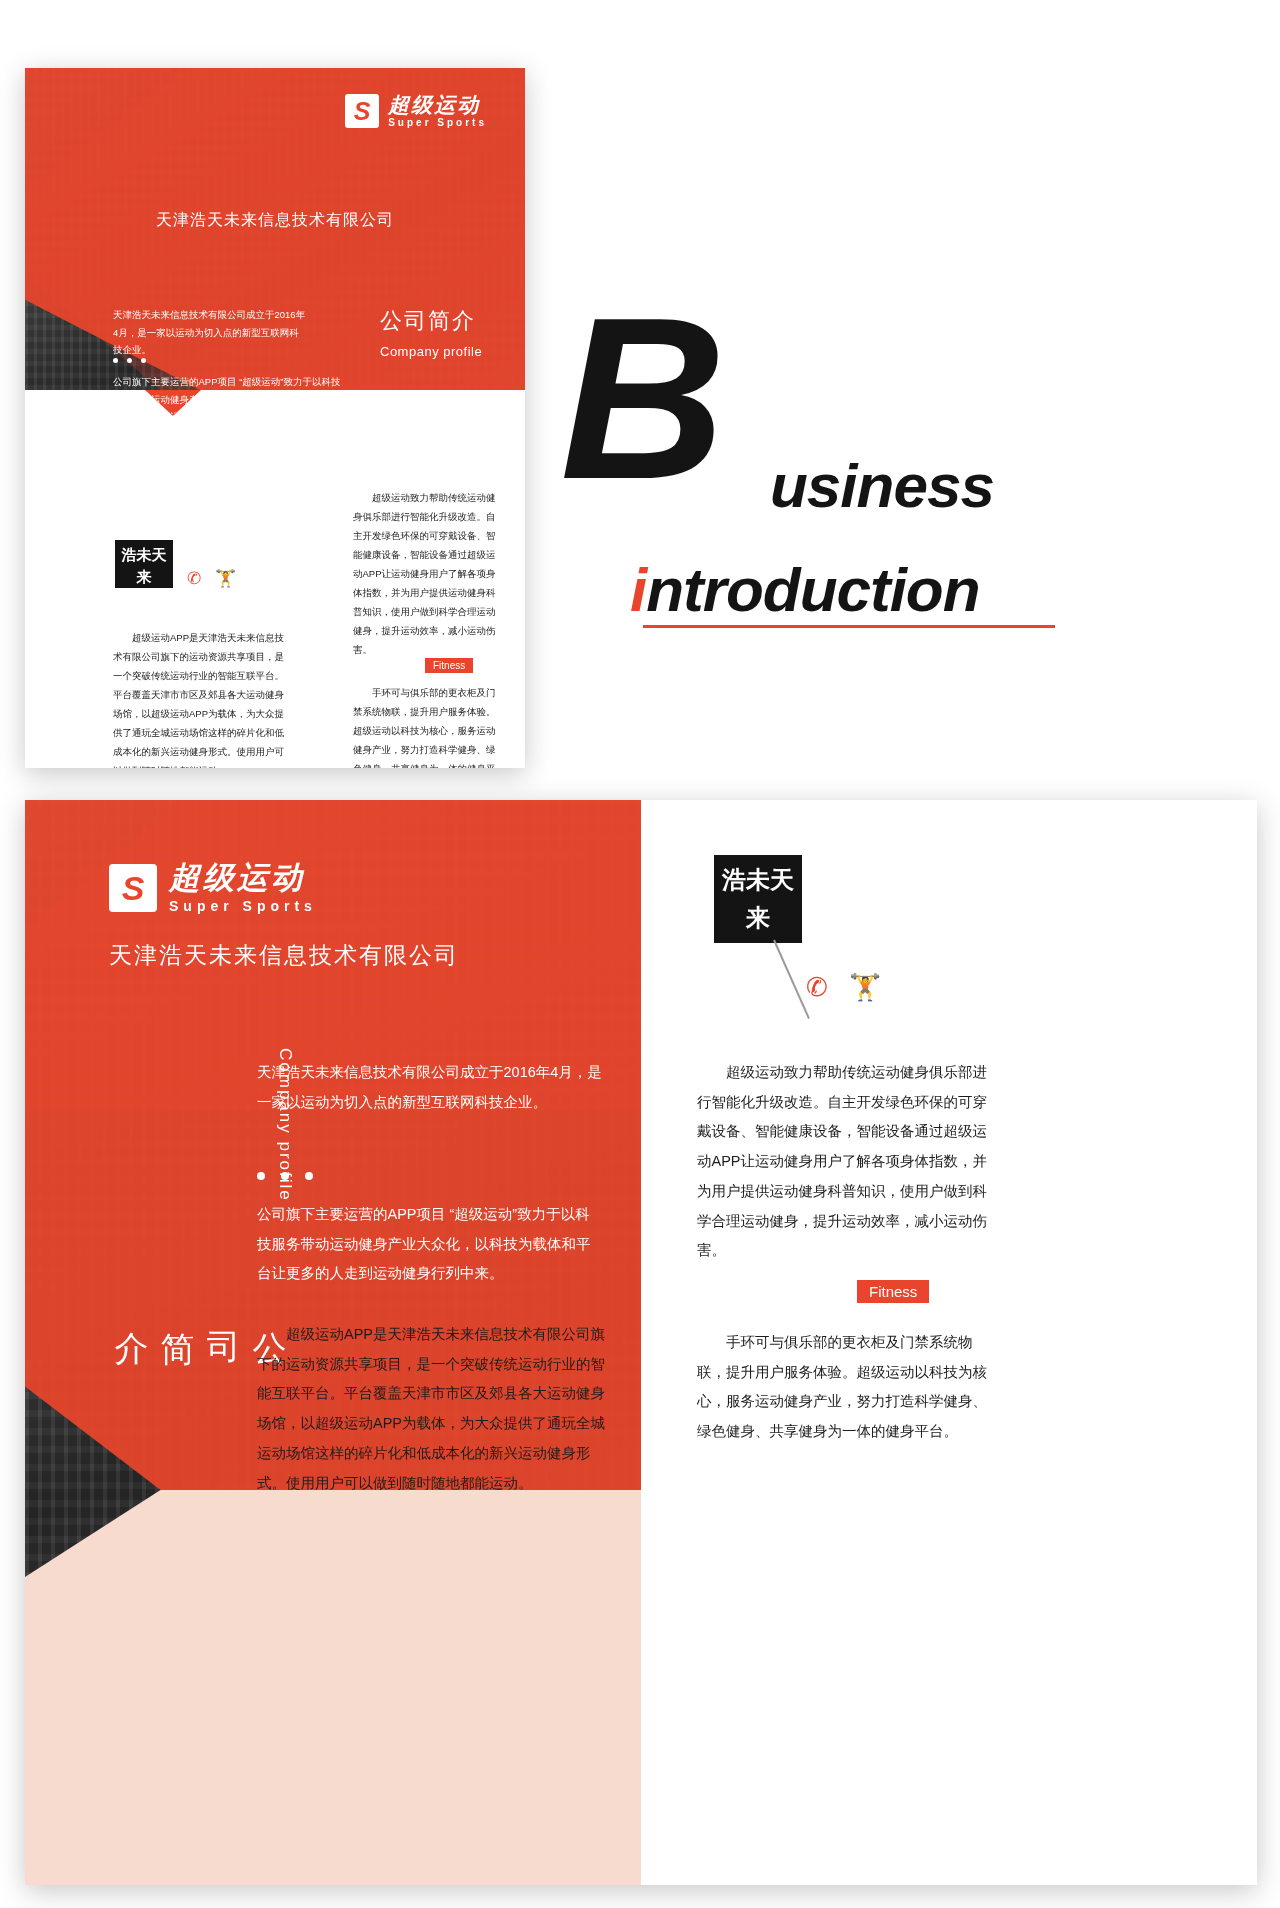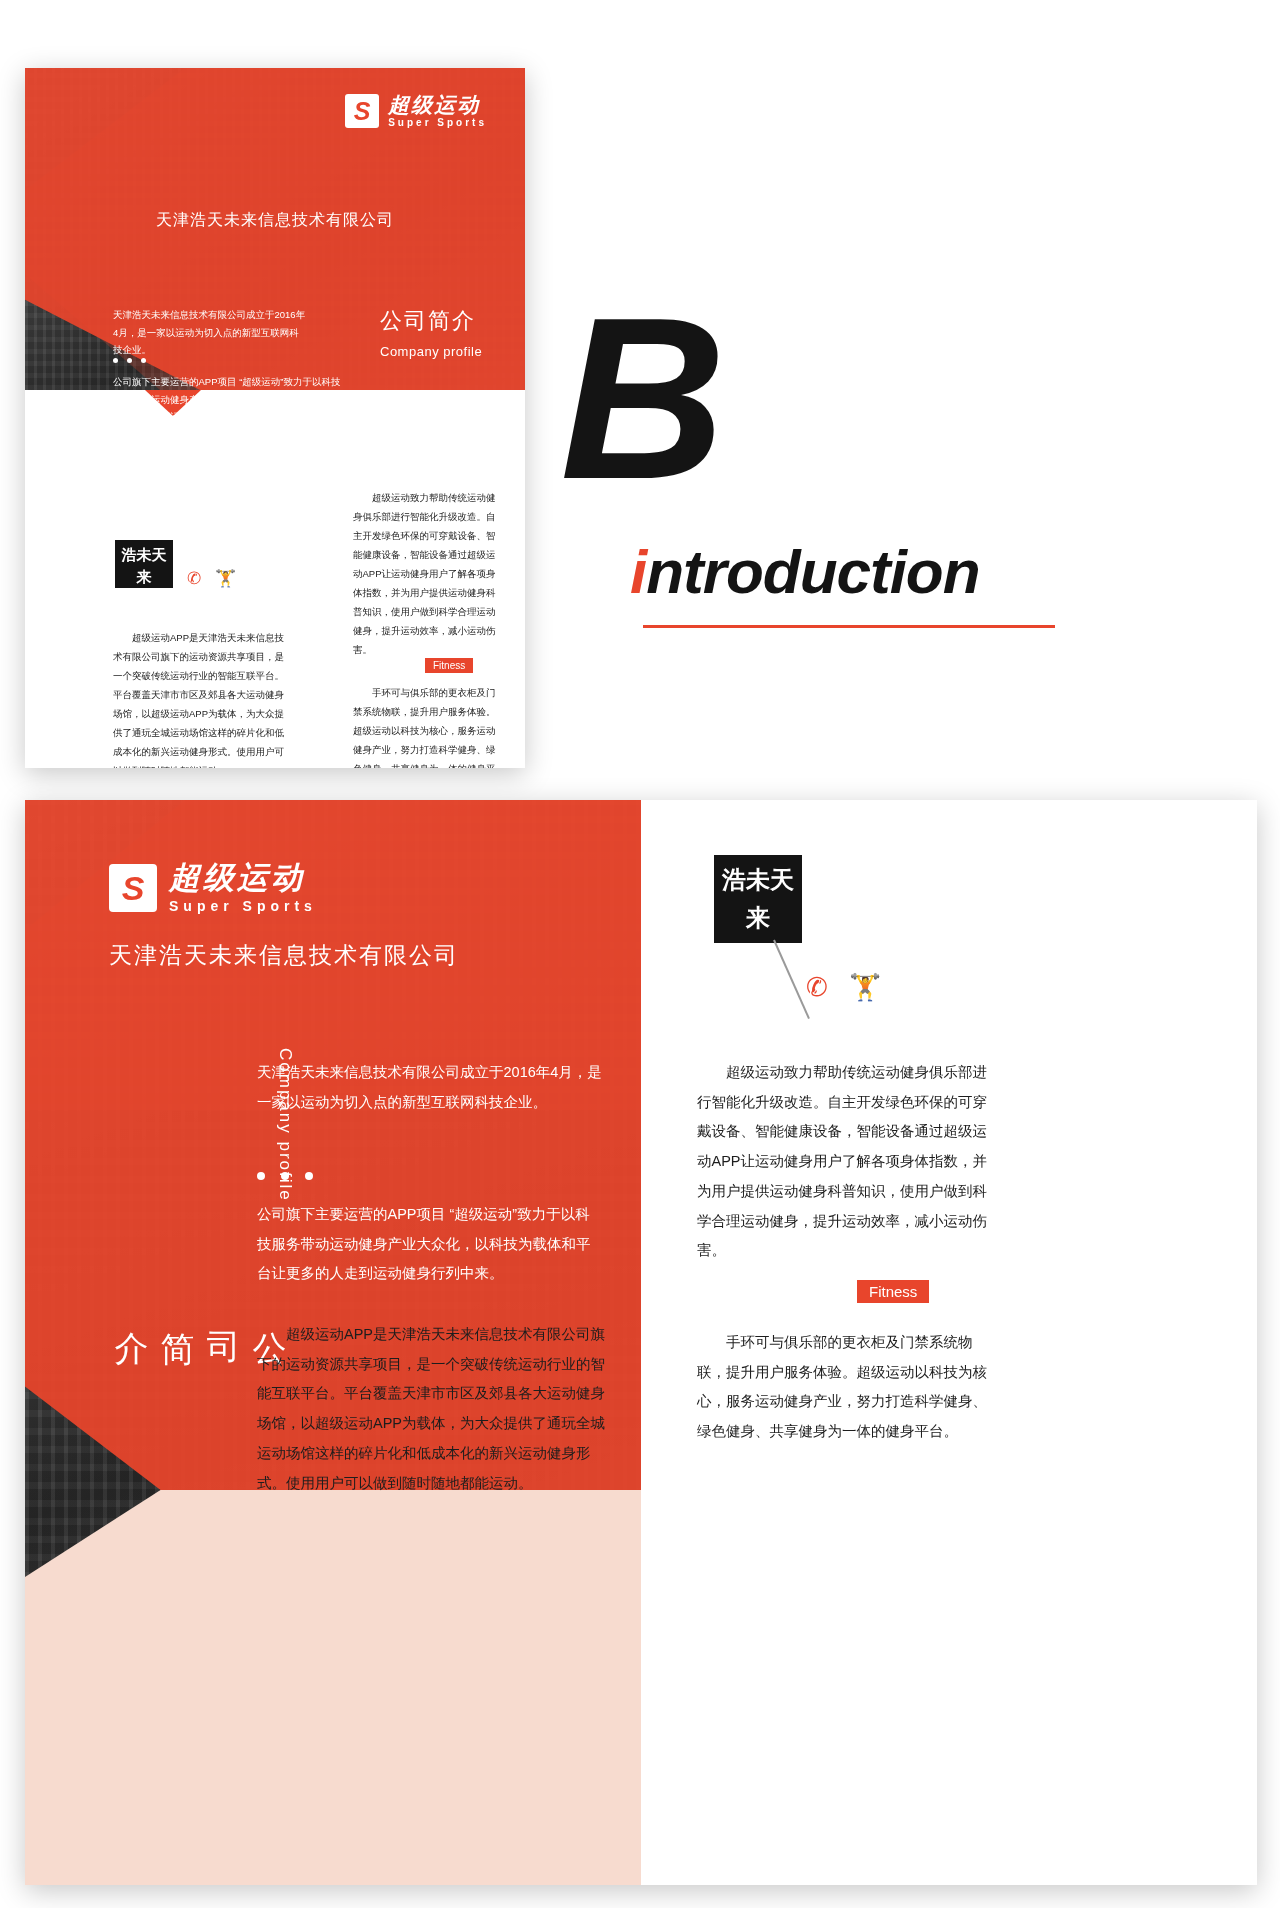--- a/index.html
+++ b/index.html
@@ -102,21 +102,21 @@
   .big-type{position:absolute;left:540px;top:300px;width:500px;height:360px;}
   .big-b{
     position:absolute;left:20px;top:0px;font-size:230px;font-weight:bold;font-style:italic;
     color:#141414;line-height:.86;letter-spacing:-6px;
   }
   .big-usiness{
     position:absolute;left:230px;top:150px;font-size:62px;font-weight:bold;font-style:italic;
     color:#141414;letter-spacing:-1px;
   }
   .big-intro{
-    position:absolute;left:90px;top:236px;font-size:62px;font-weight:bold;font-style:italic;
+    position:absolute;left:90px;top:254px;font-size:62px;font-weight:bold;font-style:italic;
     color:#141414;letter-spacing:-1px;
   }
   .big-intro .hl{color:#e8452c;}
   .big-rule{position:absolute;left:103px;top:325px;width:412px;height:3px;background:#e8452c;}
 
   
   .flyer-big{
     position:absolute;left:25px;top:800px;width:1232px;height:1085px;
     background:#ffffff;box-shadow:0 6px 26px rgba(0,0,0,.22);overflow:hidden;
   }
@@ -245,20 +245,21 @@
       </div>
 
       <div class="fs-lcol">超级运动APP是天津浩天未来信息技术有限公司旗下的运动资源共享项目，是一个突破传统运动行业的智能互联平台。平台覆盖天津市市区及郊县各大运动健身场馆，以超级运动APP为载体，为大众提供了通玩全城运动场馆这样的碎片化和低成本化的新兴运动健身形式。使用用户可以做到随时随地都能运动。</div>
       <div class="fs-rcol">超级运动致力帮助传统运动健身俱乐部进行智能化升级改造。自主开发绿色环保的可穿戴设备、智能健康设备，智能设备通过超级运动APP让运动健身用户了解各项身体指数，并为用户提供运动健身科普知识，使用户做到科学合理运动健身，提升运动效率，减小运动伤害。</div>
       <div class="fs-badge">Fitness</div>
       <div class="fs-rcol2">手环可与俱乐部的更衣柜及门禁系统物联，提升用户服务体验。超级运动以科技为核心，服务运动健身产业，努力打造科学健身、绿色健身、共享健身为一体的健身平台。</div>
     </div>
 
     <div class="big-type">
       <div class="big-b">B</div>
+      <div class="big-usiness">usiness</div>
       <div class="big-intro"><span class="hl">i</span><span>ntroduction</span></div>
       <div class="big-rule"></div>
     </div>
   </div>
 
   <div class="flyer-big">
 
     <div class="fb-left">
       <div class="fb-photo"></div>
       <div class="fb-red-top"></div>

